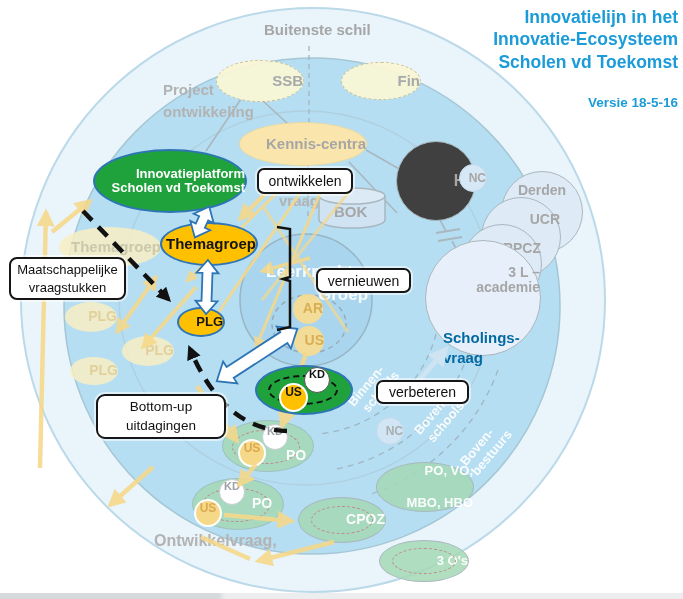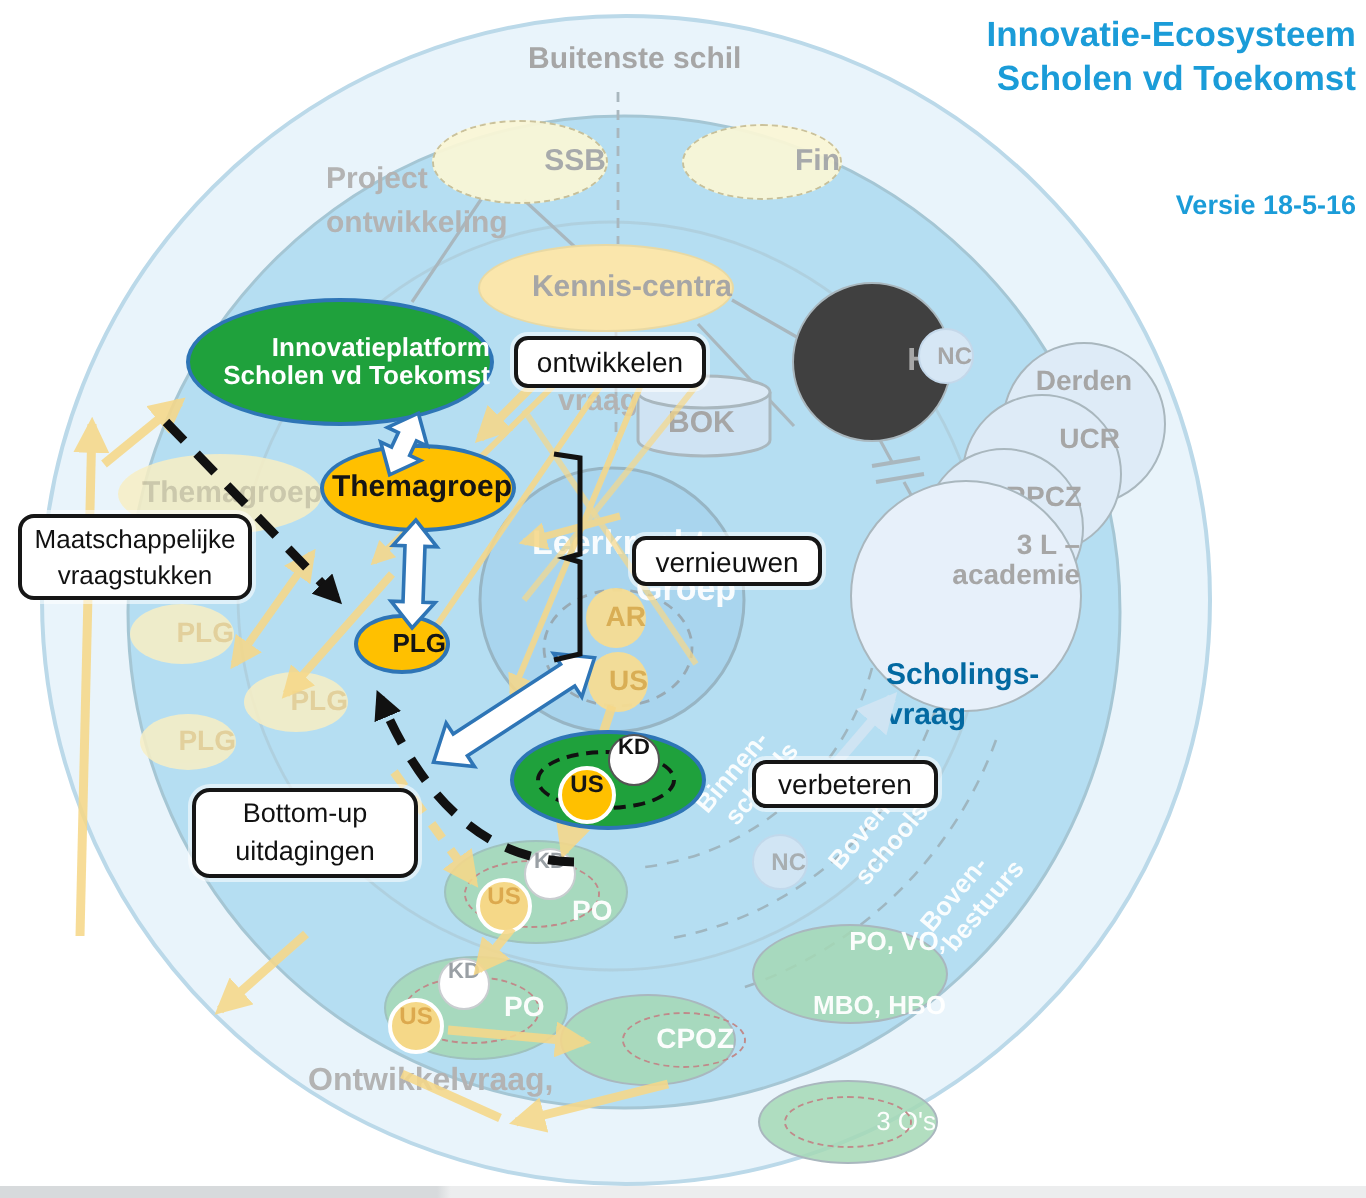--- a/index.html
+++ b/index.html
@@ -114,31 +114,31 @@
   <div class="el" style="left:192px;top:478px;width:92px;height:52px;background:rgba(165,216,181,.85);border:1.5px solid rgba(150,170,190,.5);"></div>
   <div class="dashedinner" style="left:202px;top:488px;width:68px;height:34px;border:1.5px dashed #C08A8A;"></div>
   <div class="smallcirc" style="left:219px;top:479px;width:26px;height:26px;background:#fff;border:1.5px solid #C9CDD0;color:#9AA0A5;font-size:11px;">
       <span>KD</span>
     </div>
   <div class="smallcirc" style="left:194px;top:499px;width:28px;height:28px;background:#F5D888;border:2px solid #fff;color:#DCA94E;font-size:12px;">
       <span>US</span>
     </div>
   <div class="lbl" style="left:252px;top:495px;font-size:14px;font-weight:bold;color:rgba(255,255,255,.95);">PO</div>
 
-  <div class="el" style="left:280px;top:497px;width:88px;height:46px;background:rgba(165,216,181,.85);border:1.5px solid #A9B7BE;">
+  <div class="el" style="left:298px;top:497px;width:88px;height:46px;background:rgba(165,216,181,.85);border:1.5px solid #A9B7BE;">
     <span style="font-size:14px;font-weight:bold;color:rgba(255,255,255,.95);">CPOZ</span>
   </div>
   <div class="dashedinner" style="left:311px;top:506px;width:62px;height:28px;border:1.5px dashed #C08A8A;"></div>
 
   <div class="el" style="left:376px;top:462px;width:98px;height:50px;background:rgba(165,216,181,.85);border:1.5px solid #A9B7BE;">
     <span style="font-size:13px;font-weight:bold;color:rgba(255,255,255,.95);">PO, VO,</span>
     <span style="font-size:13px;font-weight:bold;color:rgba(255,255,255,.95);margin-top:18px;">MBO, HBO</span>
   </div>
   <div class="el" style="left:379px;top:540px;width:90px;height:42px;background:rgba(165,216,181,.85);border:1.5px solid #A9B7BE;">
-    <span style="font-size:13px;font-weight:normal;color:rgba(255,255,255,.95);">3 O's</span>
+    <span style="font-size:13px;font-weight:bold;color:rgba(255,255,255,.95);">3 O's</span>
   </div>
   <div class="dashedinner" style="left:392px;top:548px;width:64px;height:26px;border:1.5px dashed #C08A8A;"></div>
 
   <div class="lbl graytxt" style="left:264px;top:21px;font-size:15px;font-weight:600;">Buitenste schil</div>
   <div class="abs" style="left:163px;top:79px;color:#B3B3B3;font-size:15px;font-weight:600;line-height:1.45;">
     <div>Project</div>
     <div>ontwikkeling</div>
   </div>
   <div class="lbl" style="left:279px;top:192px;color:#B3B3B3;font-size:15px;font-weight:600;">vraag</div>
   <div class="lbl graytxt" style="left:334px;top:203px;font-size:15px;font-weight:600;">BOK</div>
@@ -237,26 +237,27 @@
   <div class="box" style="left:316px;top:268px;width:95px;height:25px;font-size:14px;">
     <span>vernieuwen</span>
   </div>
   <div class="box" style="left:376px;top:380px;width:93px;height:24px;font-size:14px;">
     <span>verbeteren</span>
   </div>
   <div class="box" style="left:9px;top:257px;width:117px;height:43px;font-size:13px;line-height:1.35;border-width:2px;border-radius:8px;">
     <span>Maatschappelijke</span>
     <span>vraagstukken</span>
   </div>
-  <div class="box" style="left:96px;top:394px;width:113px;height:45px;font-size:13.5px;line-height:1.4;border-radius:9px;">
+  <div class="box" style="left:96px;top:394px;width:130px;height:45px;font-size:13.5px;line-height:1.4;border-radius:9px;">
     <span>Bottom-up</span>
     <span>uitdagingen</span>
   </div>
 
   <div class="abs" style="left:428px;top:6px;width:250px;text-align:right;color:#1B9CD8;font-size:17.5px;font-weight:600;line-height:1.28;">
+    <div>Innovatielijn in het</div>
     <div>Innovatie-Ecosysteem</div>
     <div>Scholen vd Toekomst</div>
   </div>
   <div class="abs" style="left:528px;top:95px;width:150px;text-align:right;color:#1B9CD8;font-size:13.5px;font-weight:600;">Versie 18-5-16</div>
 
   <div class="abs" style="left:0;top:593px;width:683px;height:6px;background:linear-gradient(to right,#D7DADC 0%,#D7DADC 32%,#ECEDEE 33%,#ECEDEE 100%);"></div>
 
 </div>
 
 </body></html>

